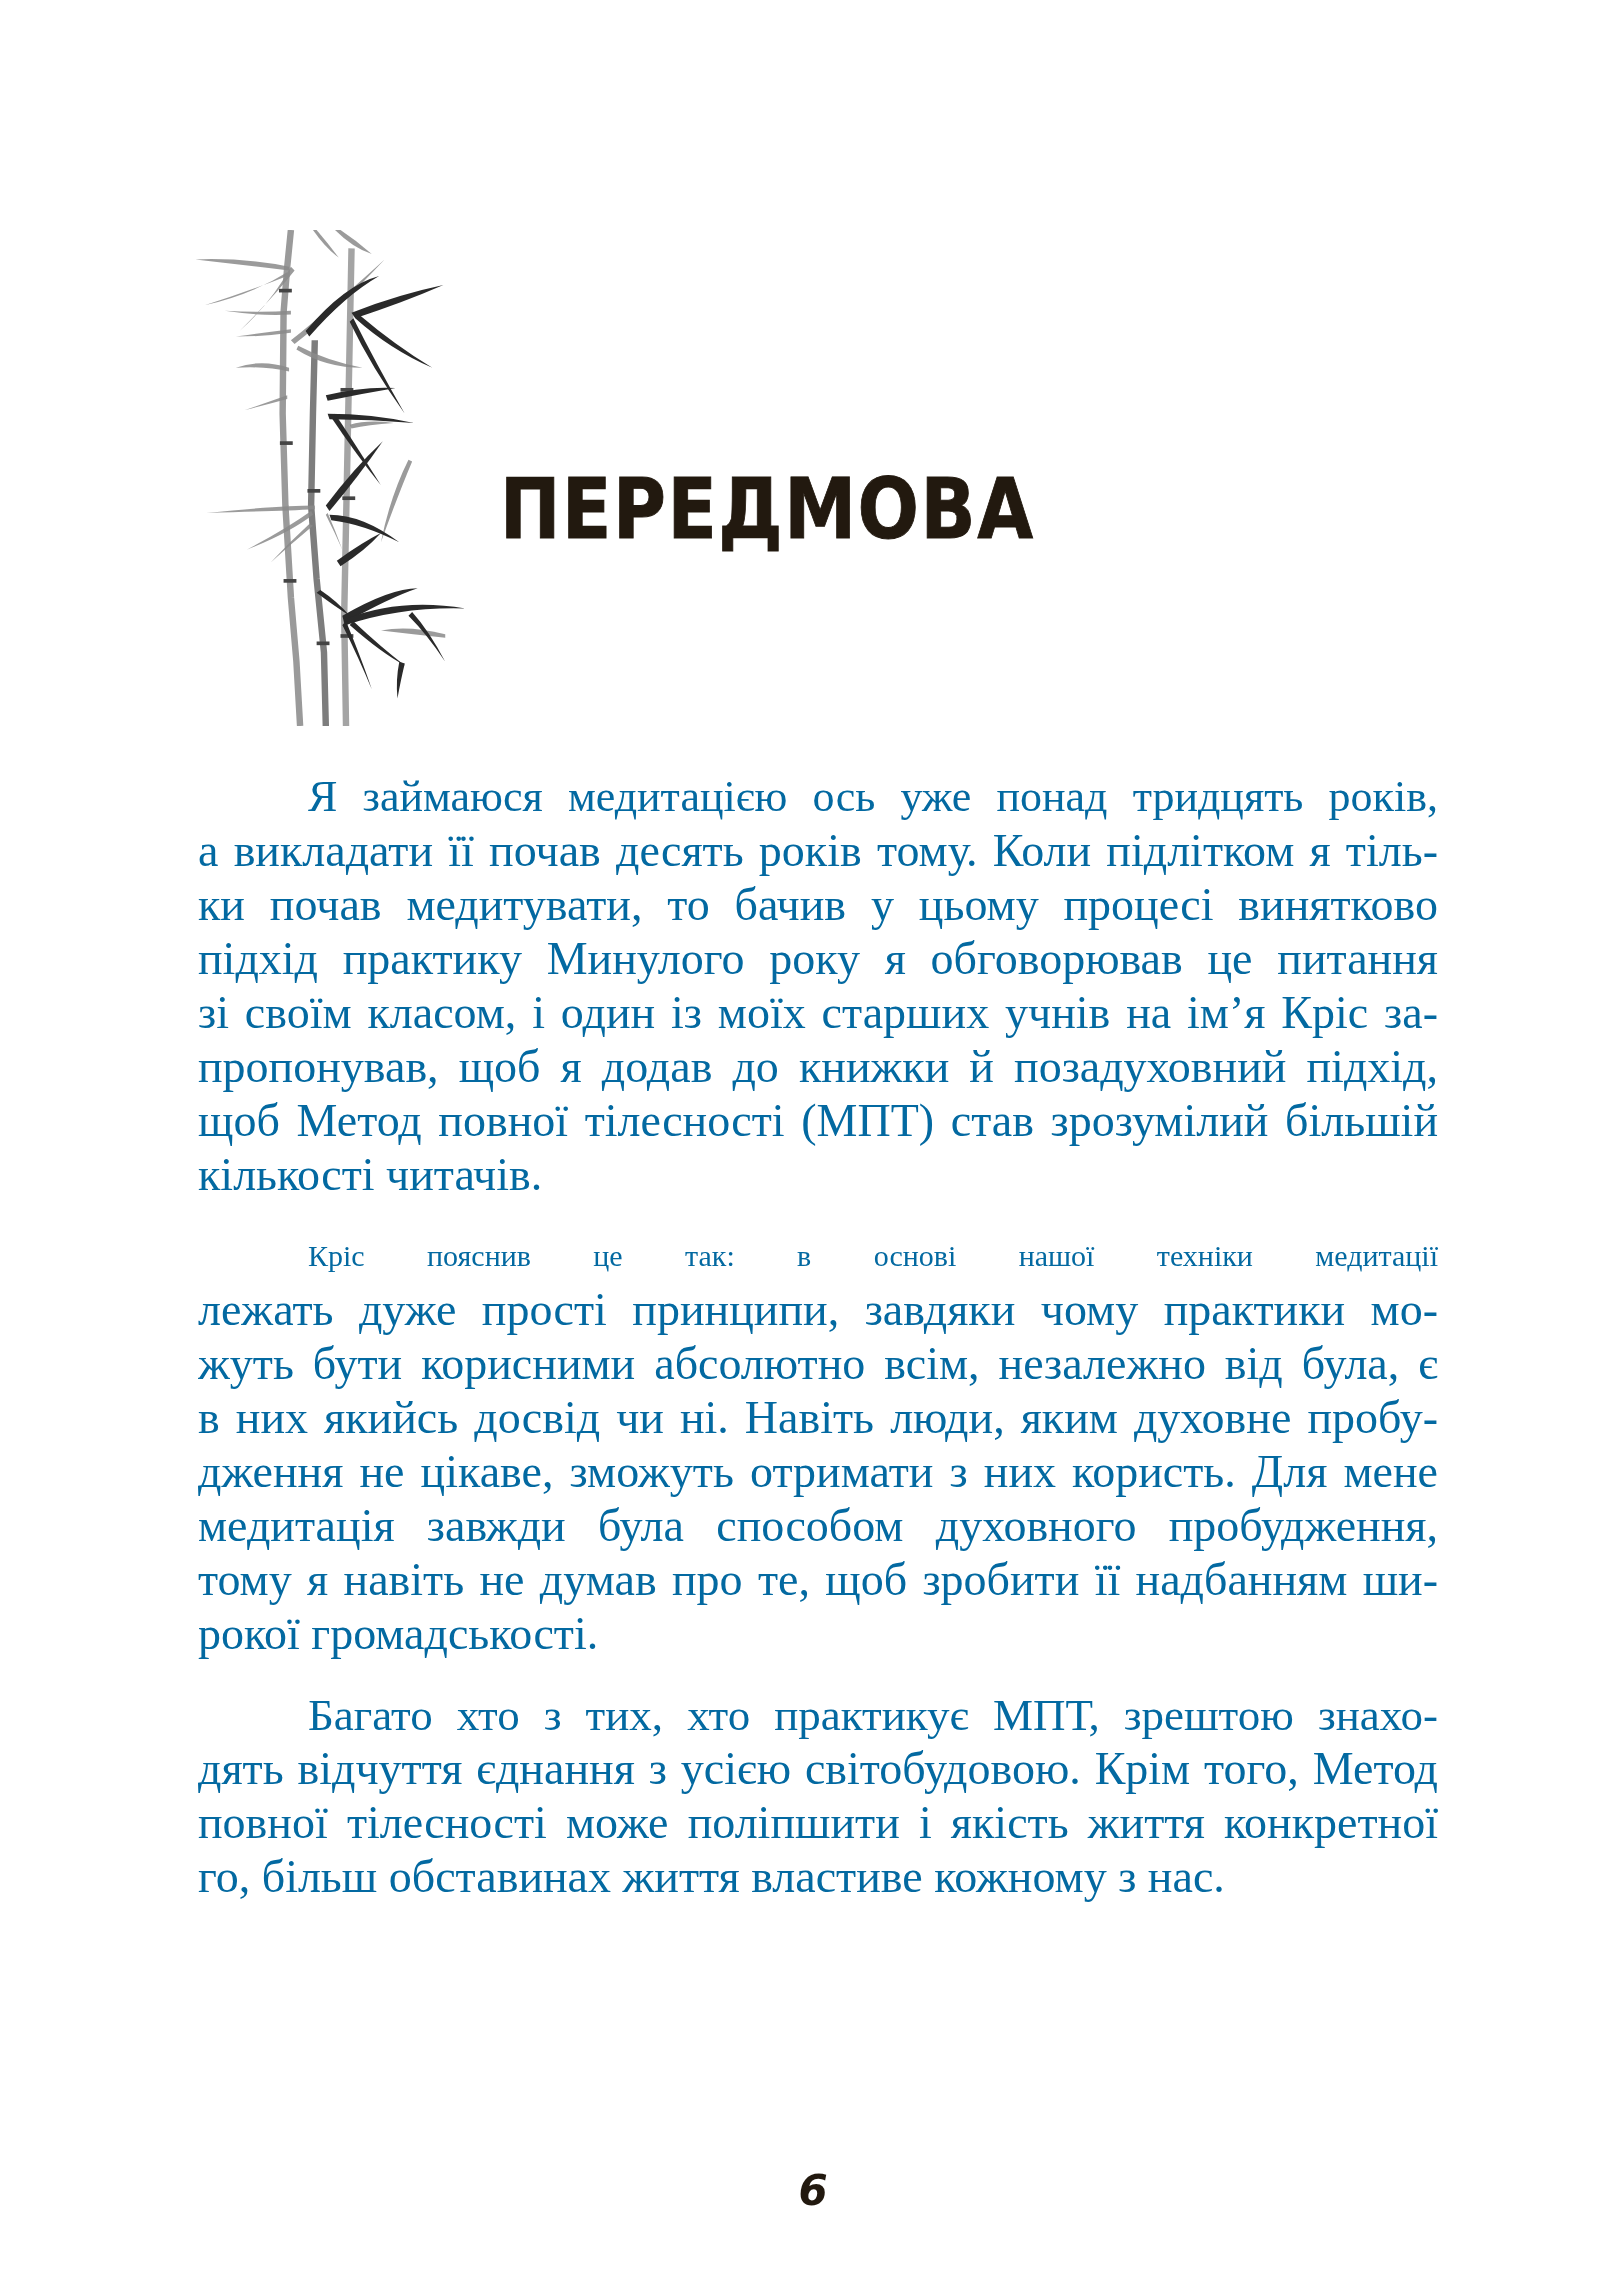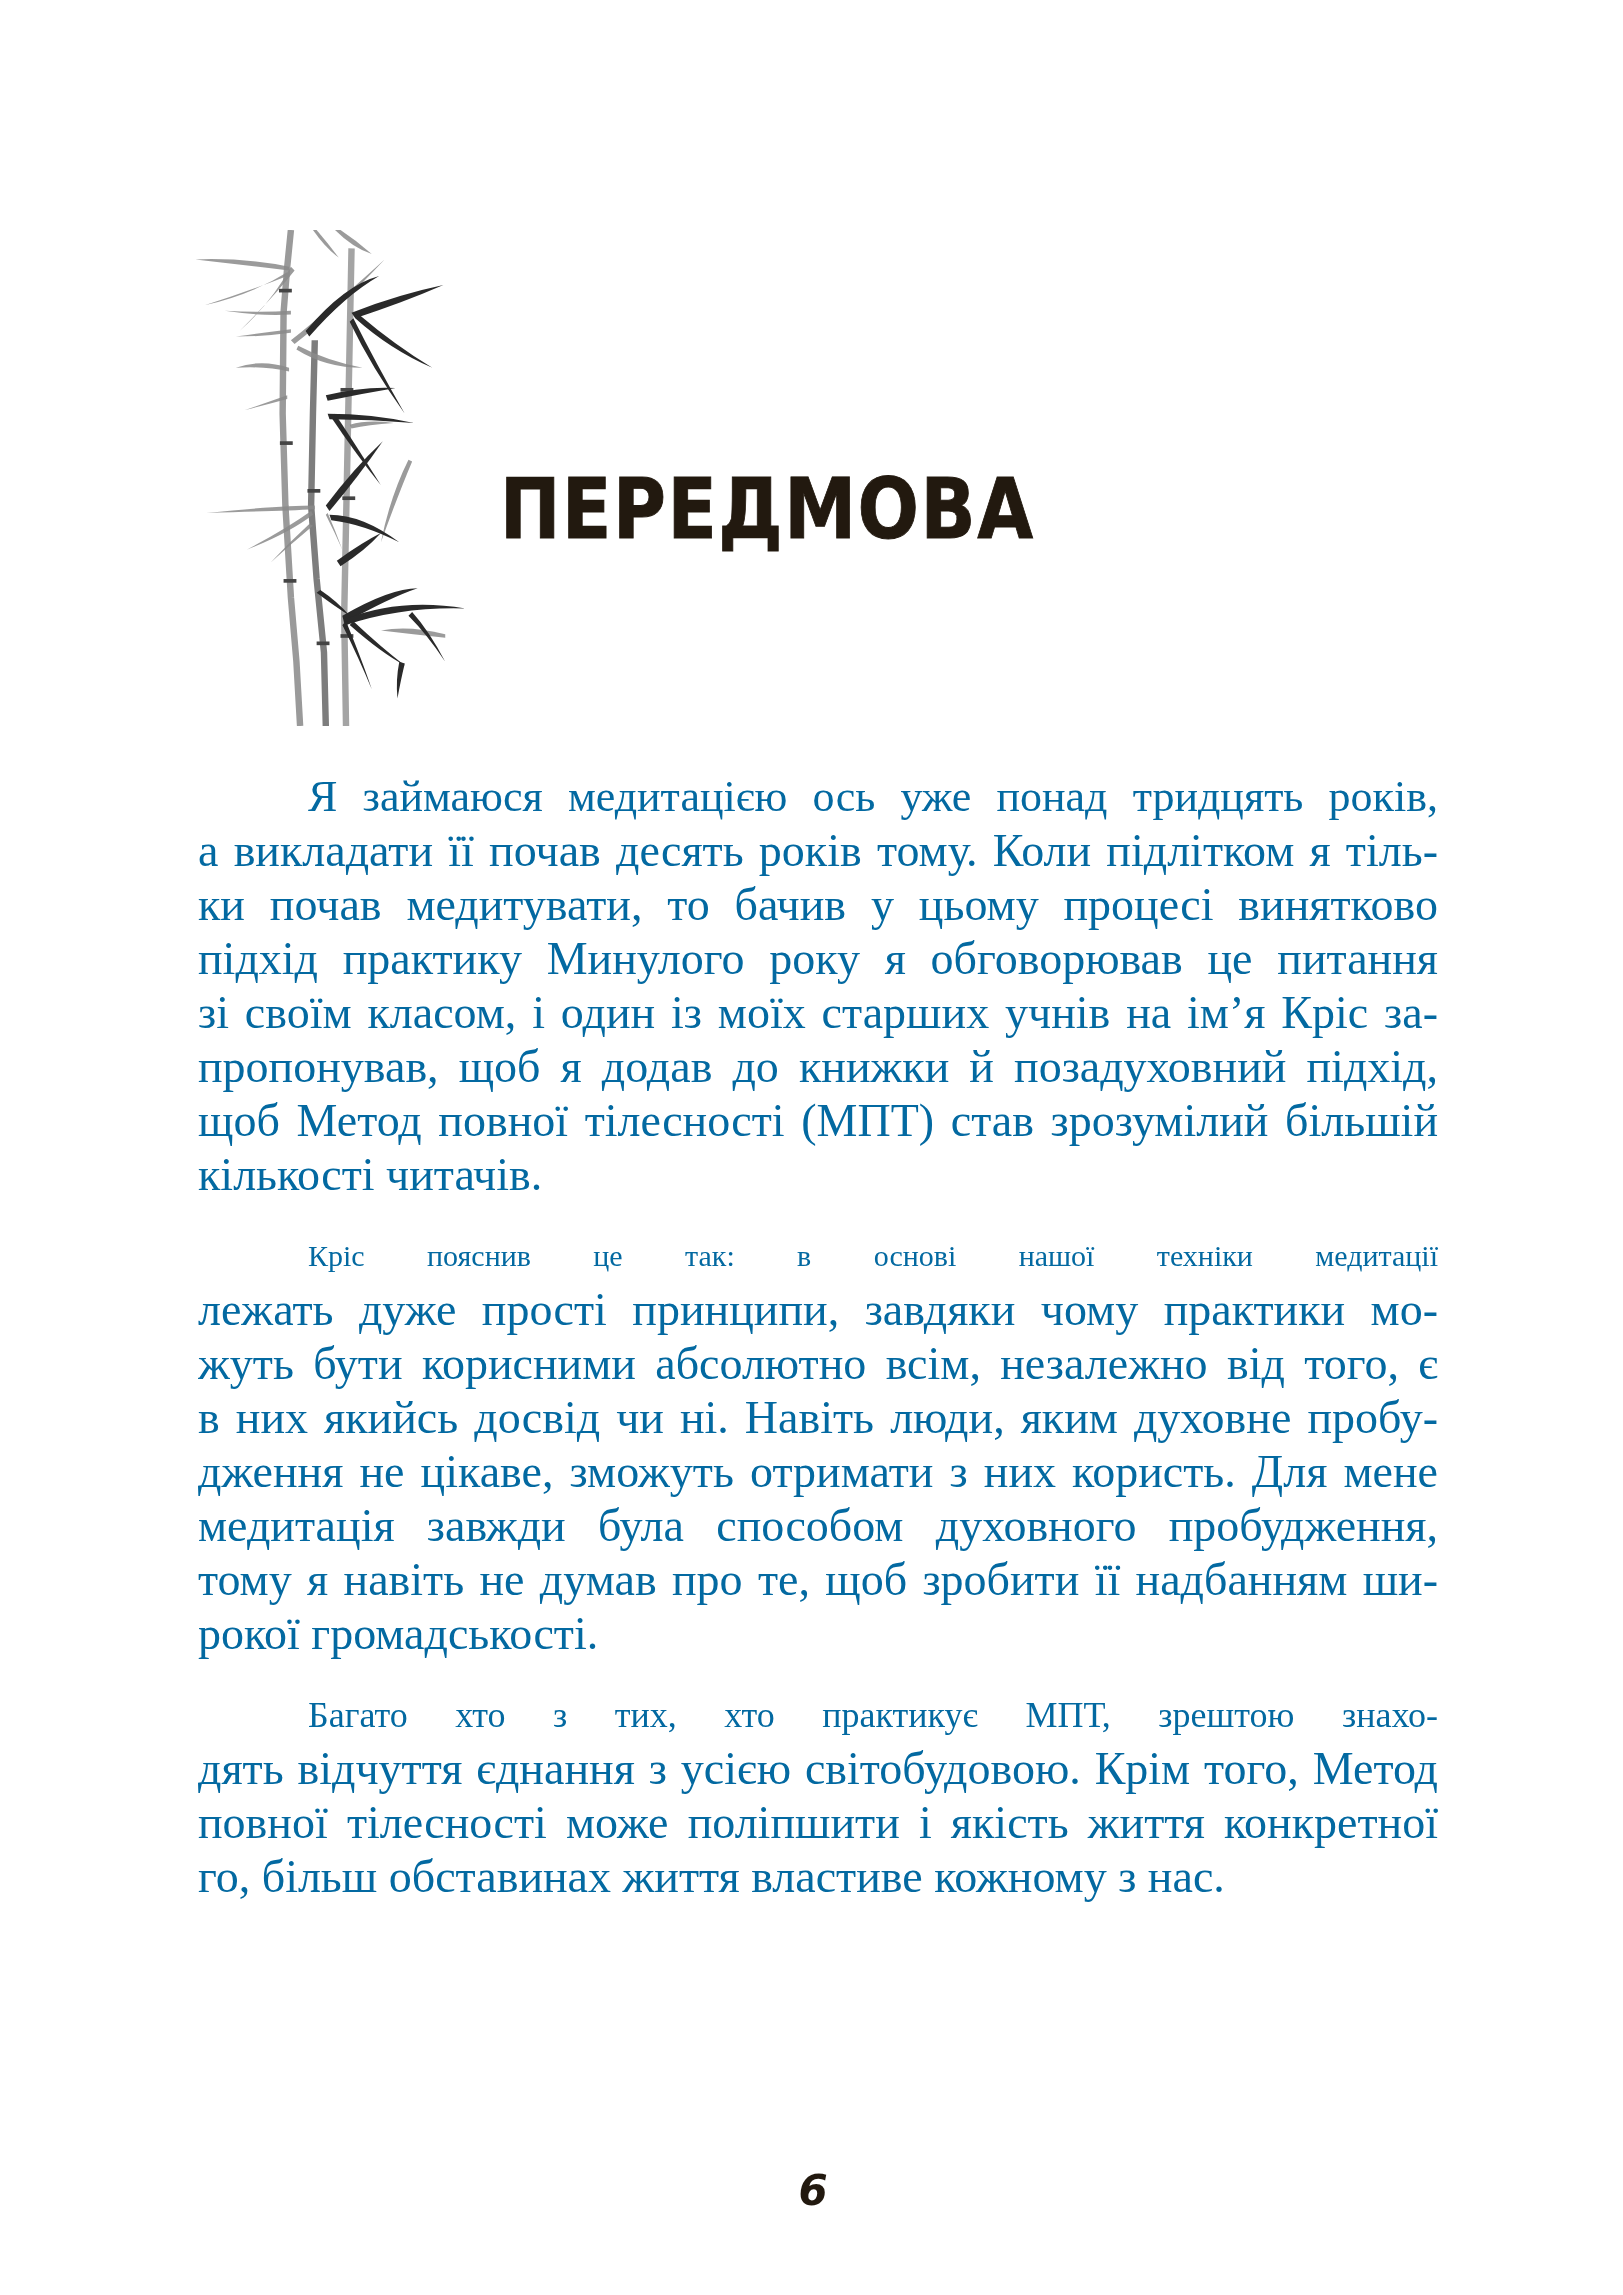--- a/index.html
+++ b/index.html
@@ -111,29 +111,29 @@
       <span class="line">ки почав медитувати, то бачив у цьому процесі винятково</span>
       <span class="line">підхід практику Минулого року я обговорював це питання</span>
       <span class="line">зі своїм класом, і один із моїх старших учнів на ім’я Кріс за-</span>
       <span class="line">пропонував, щоб я додав до книжки й позадуховний підхід,</span>
       <span class="line">щоб Метод повної тілесності (МПТ) став зрозумілий більшій</span>
       <span class="line last">кількості читачів.</span>
     </p>
     <p class="para">
       <span class="line first" style="font-size: 30px;">Кріс пояснив це так: в основі нашої техніки медитації</span>
       <span class="line">лежать дуже прості принципи, завдяки чому практики мо-</span>
-      <span class="line">жуть бути корисними абсолютно всім, незалежно від того, є</span>
+      <span class="line">жуть бути корисними абсолютно всім, незалежно від була, є</span>
       <span class="line">в них якийсь досвід чи ні. Навіть люди, яким духовне пробу-</span>
       <span class="line">дження не цікаве, зможуть отримати з них користь. Для мене</span>
       <span class="line">медитація завжди була способом духовного пробудження,</span>
       <span class="line">тому я навіть не думав про те, щоб зробити її надбанням ши-</span>
       <span class="line last">рокої громадськості.</span>
     </p>
     <p class="para">
-      <span class="line first" style="font-size: 36px;">Багато хто з тих, хто практикує МПТ, зрештою знахо-</span>
+      <span class="line first" style="font-size: 45px;">Багато хто з тих, хто практикує МПТ, зрештою знахо-</span>
       <span class="line">дять відчуття єднання з усією світобудовою. Крім того, Метод</span>
       <span class="line">повної тілесності може поліпшити і якість життя конкретної</span>
       <span class="line last">го, більш обставинах життя властиве кожному з нас.</span>
     </p>
   </div>
 
   <div class="page-number">6</div>
 </div>
 
 

